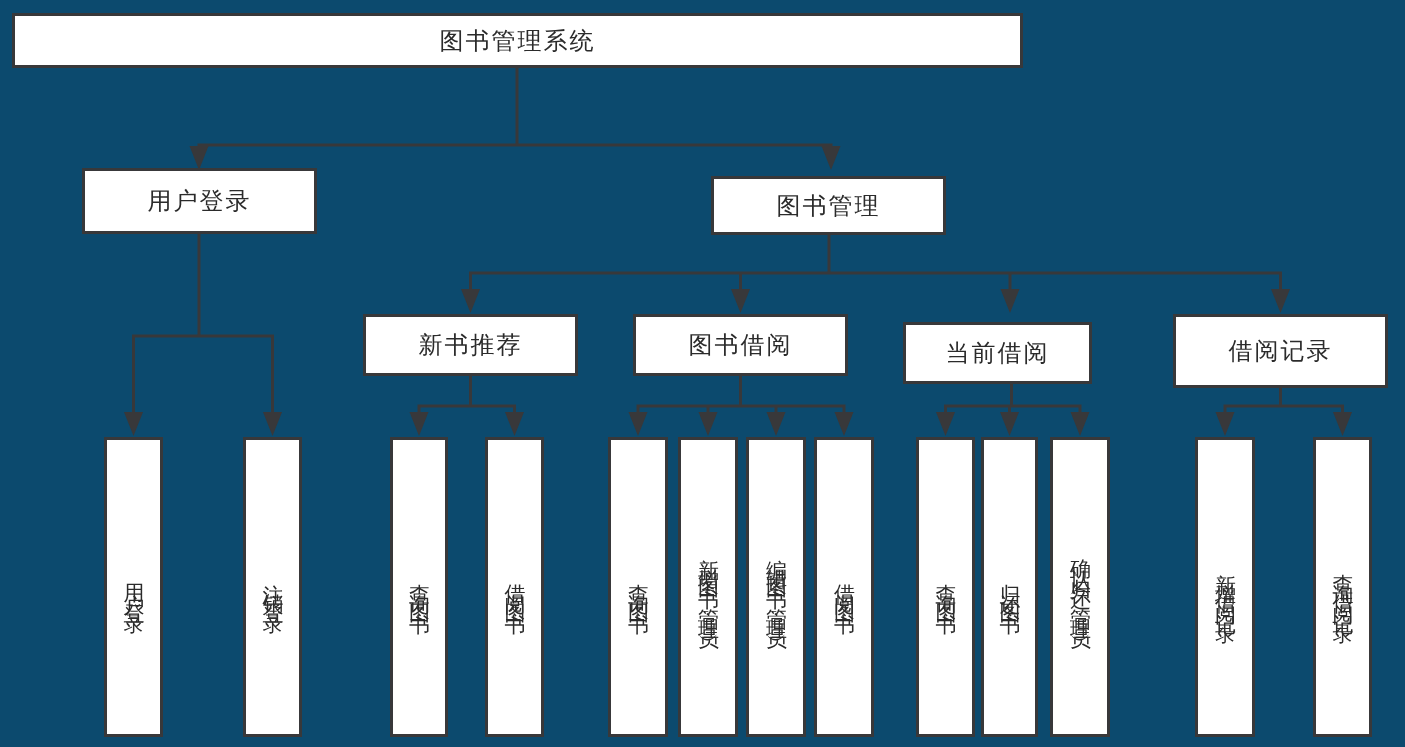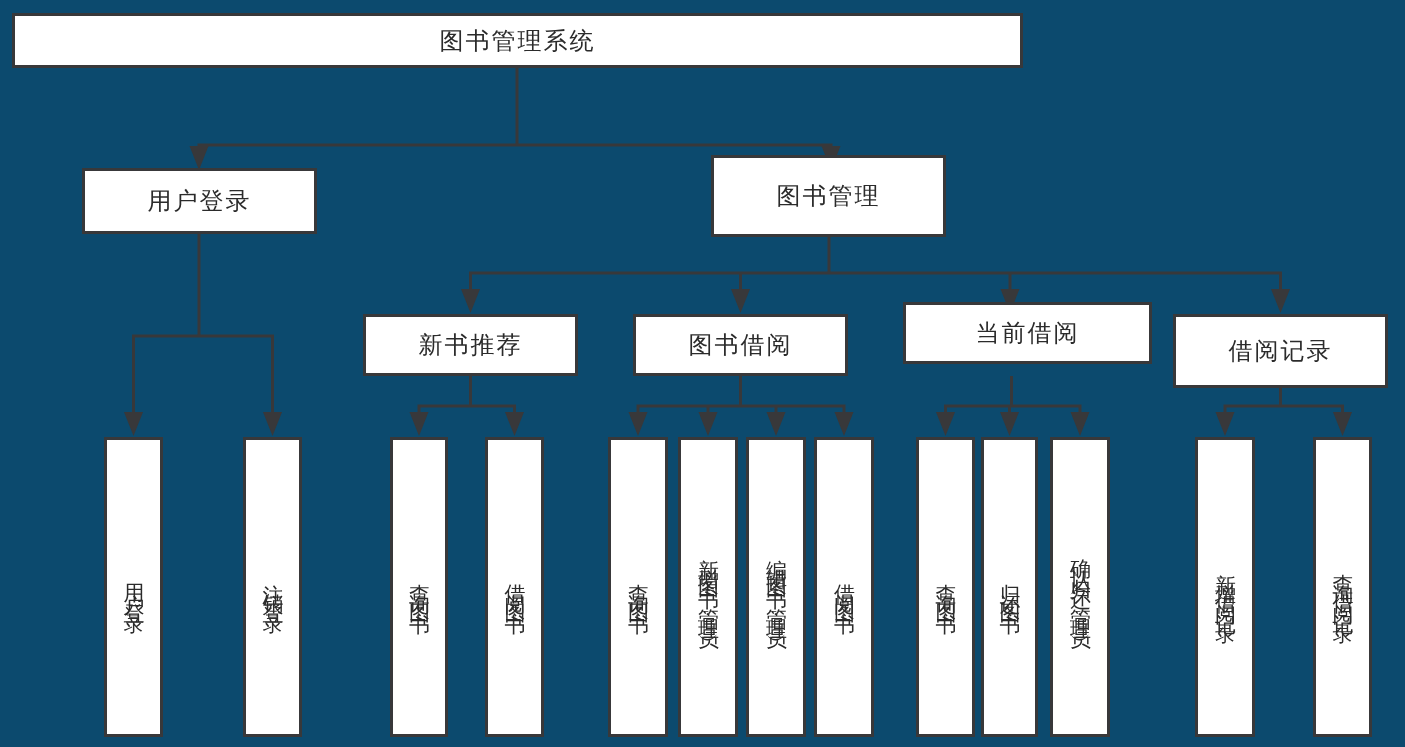--- a/index.html
+++ b/index.html
@@ -134,31 +134,31 @@
     </g>
   </svg>
 
   <div class="hnode" style="left:12px; top:13px; width:1011px; height:55px">
     <span class="hlabel">图书管理系统</span>
   </div>
 
   <div class="hnode" style="left:82px; top:168px; width:235px; height:66px">
     <span class="hlabel">用户登录</span>
   </div>
-  <div class="hnode" style="left:711px; top:155px; width:235px; height:82px">
+  <div class="hnode" style="left:711px; top:176px; width:235px; height:59px">
     <span class="hlabel">图书管理</span>
   </div>
 
   <div class="hnode" style="left:363px; top:314px; width:215px; height:62px">
     <span class="hlabel">新书推荐</span>
   </div>
   <div class="hnode" style="left:633px; top:314px; width:215px; height:62px">
     <span class="hlabel">图书借阅</span>
   </div>
-  <div class="hnode" style="left:903px; top:302px; width:249px; height:62px">
+  <div class="hnode" style="left:903px; top:322px; width:189px; height:62px">
     <span class="hlabel">当前借阅</span>
   </div>
   <div class="hnode" style="left:1173px; top:314px; width:215px; height:74px">
     <span class="hlabel">借阅记录</span>
   </div>
 
   <div class="vnode" style="left:104px; width:59px">
     <span class="vlabel">用户登录</span>
   </div>
   <div class="vnode" style="left:243px; width:59px">

